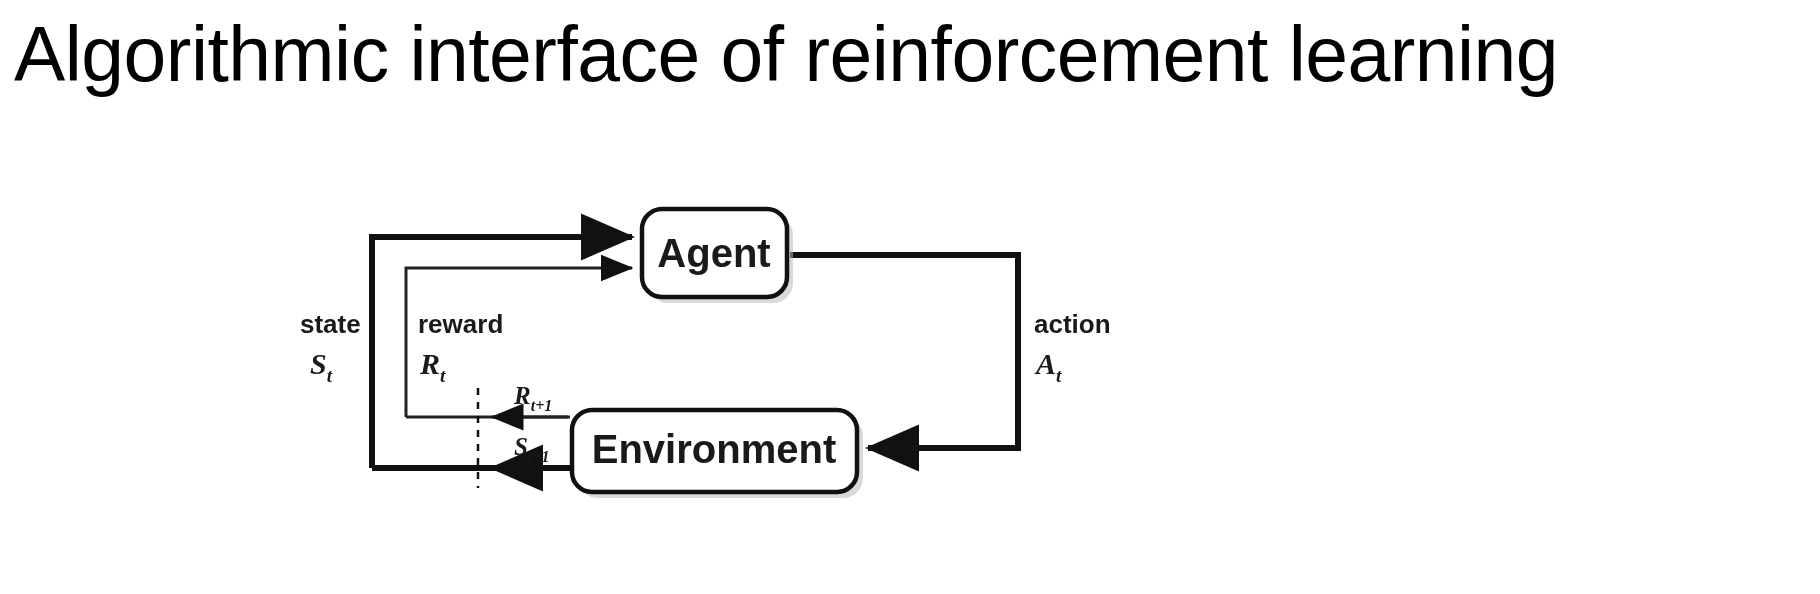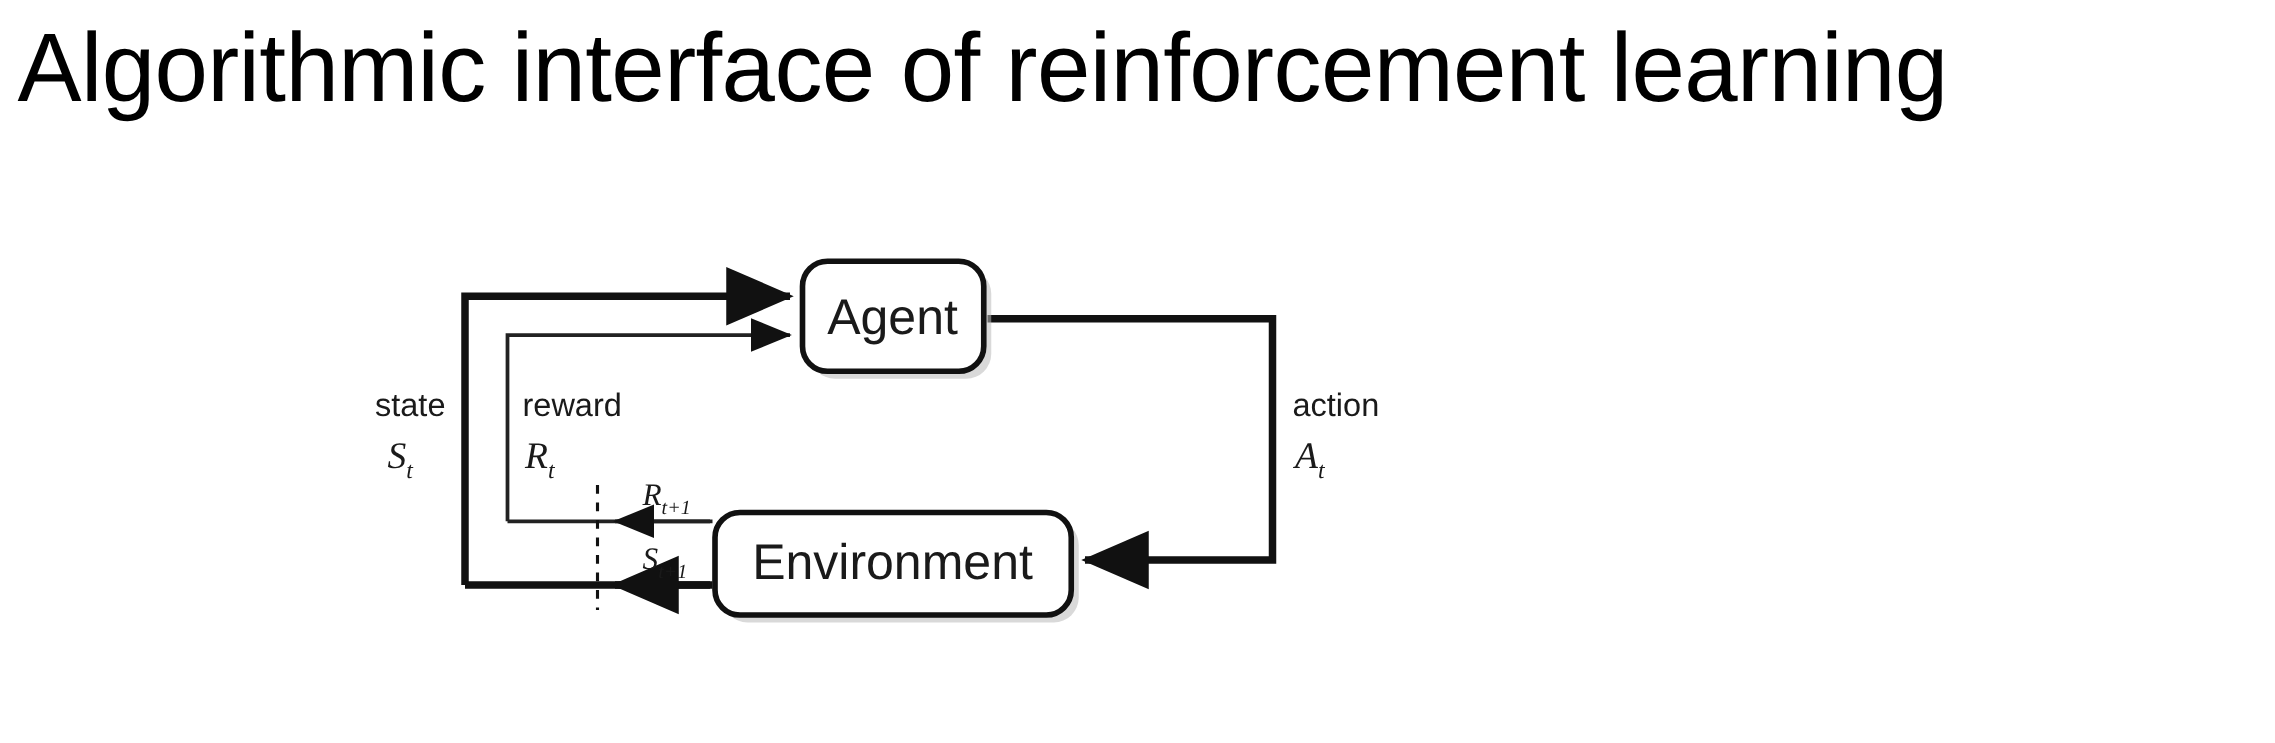--- a/index.html
+++ b/index.html
@@ -34,20 +34,21 @@
     transform-origin: left top;
   }
 
   
   #rl-diagram {
     position: absolute;
     left: 0;
     top: 120px;
     width: 1571px;
     height: 474px;
+    font-weight: bold;
   }
   #rl-diagram svg {
     display: block;
     width: 1820px;
     height: 474px;
   }
 
   .box-label {
     font-family: "Liberation Sans", sans-serif;
     font-size: 40px;

